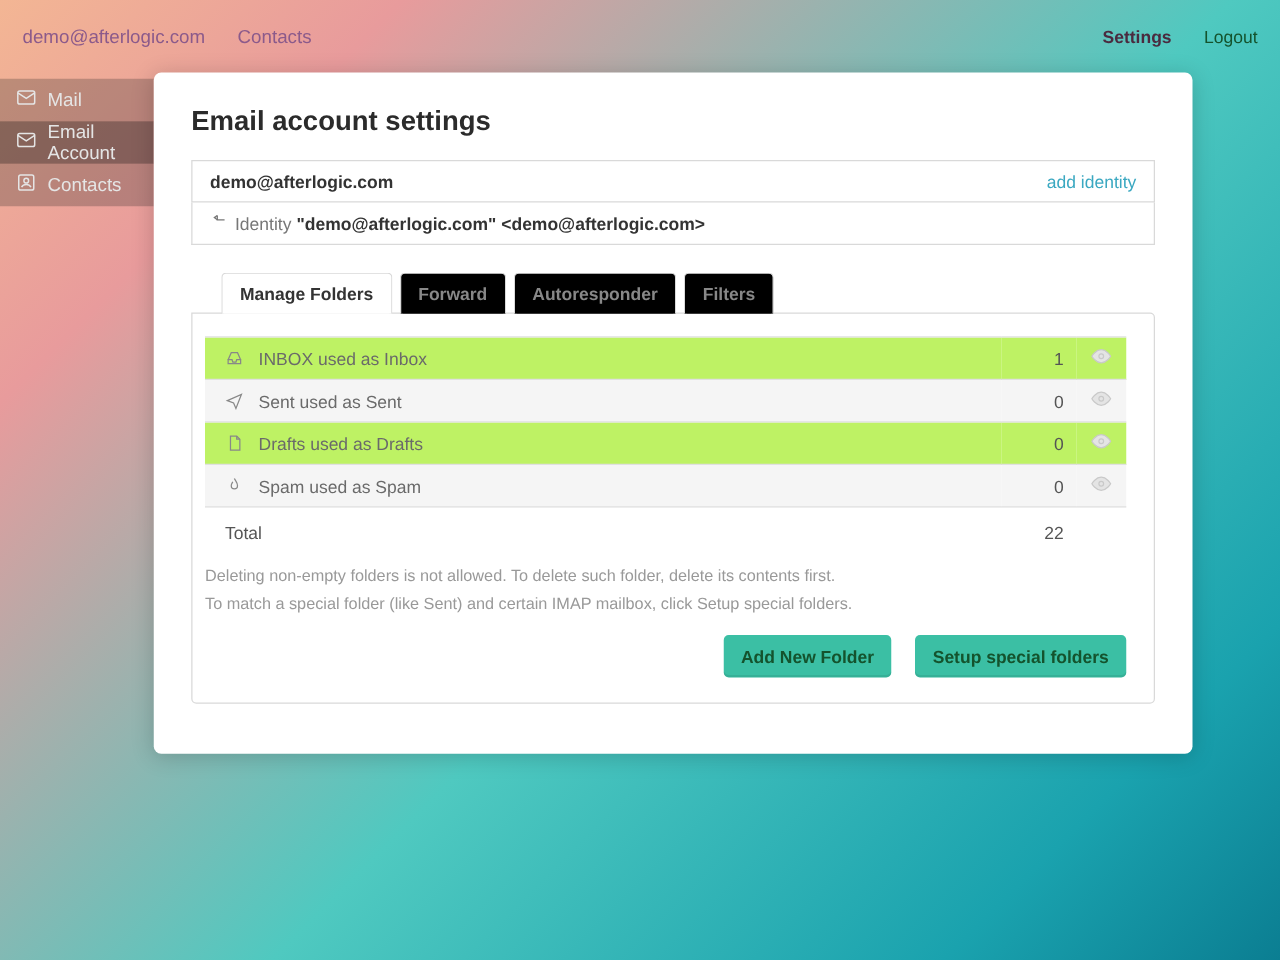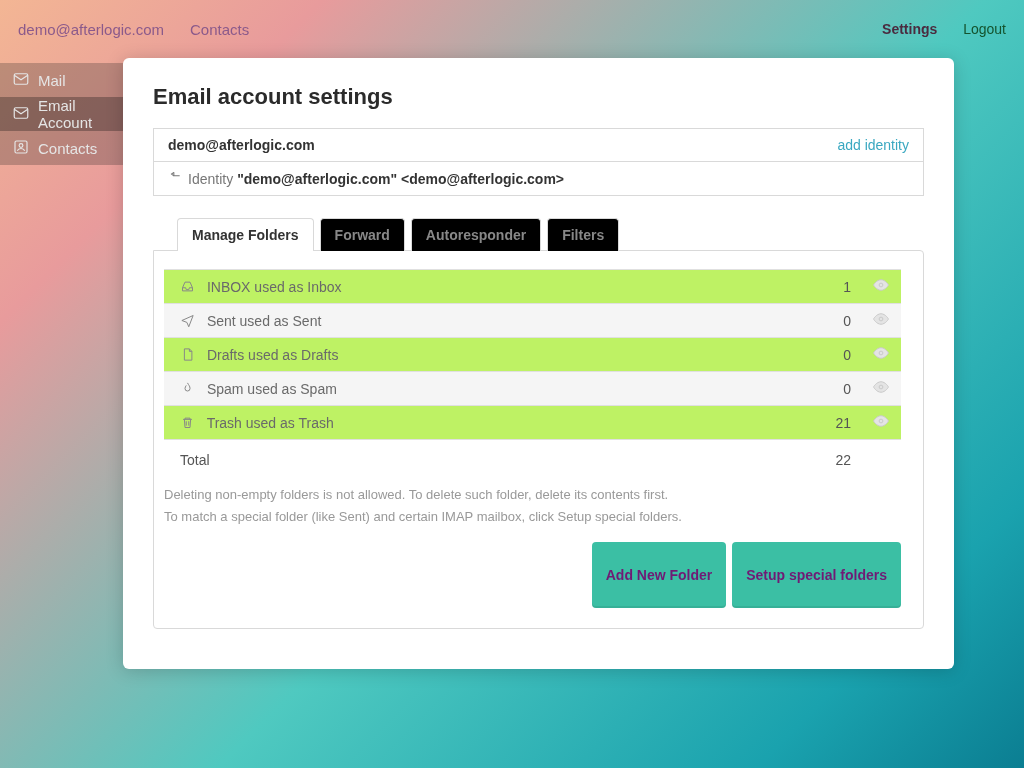--- a/index.html
+++ b/index.html
@@ -73,23 +73,23 @@
   .folder-table td.name svg { width: 15px; height: 15px; margin-right: 8px; vertical-align: -2px; stroke: #888; fill: none; stroke-width: 1.6; }
   .folder-table td.count { width: 60px; text-align: right; color: #555; padding-right: 10px; }
   .folder-table td.eye { width: 40px; text-align: center; }
   .folder-table td.eye svg { width: 18px; height: 18px; stroke: #c9c9c9; fill: #e4e4e4; stroke-width: 1.3; cursor: pointer; }
   .folder-table tr.total td { border-top: 1px solid #ddd; padding-top: 6px; color: #555; }
 
   .hint { color: #999; font-size: 13px; margin-top: 10px; line-height: 1.7; }
 
   .btn-row { margin-top: 14px; text-align: right; }
   .btn {
-    display: inline-block; background: #3bbfa4; color: #701a75; font-weight: bold;
-    border: none; border-radius: 4px; padding: 25px 14px; font-size: 14px;
-    margin-left: 2px; cursor: pointer;
+    display: inline-block; background: #3bbfa4; color: #14532d; font-weight: bold;
+    border: none; border-radius: 4px; padding: 9px 14px; font-size: 14px;
+    margin-left: 15px; cursor: pointer;
     box-shadow: inset 0 -2px 0 rgba(0,0,0,0.08);
   }
 </style>
 </head>
 <body>
 
 <div class="topbar">
   <div class="topbar-left">
     <a>demo@afterlogic.com</a>
     <a>Contacts</a>
@@ -200,36 +200,20 @@
                     <path d="M12 3c2 4 4 5 4 9a4 4 0 11-8 0c0-2 1-3 2-5"></path>
                   </svg></span>
             <span>Spam used as Spam</span>
           </td>
           <td class="count">0</td>
           <td class="eye"><span><svg viewBox="0 0 24 24">
                     <path d="M2 12s4-7 10-7 10 7 10 7-4 7-10 7S2 12 2 12z"></path>
                     <circle cx="12" cy="12" r="2.5"></circle>
                   </svg></span></td>
         </tr>
-        <tr class="f-row">
-          <td class="name">
-            <span><svg viewBox="0 0 24 24">
-                    <path d="M5 7h14"></path>
-                    <path d="M8 7V5h8v2"></path>
-                    <path d="M7 7l1 13h8l1-13"></path>
-                    <path d="M10 10v7M14 10v7"></path>
-                  </svg></span>
-            <span>Trash used as Trash</span>
-          </td>
-          <td class="count">21</td>
-          <td class="eye"><span><svg viewBox="0 0 24 24">
-                    <path d="M2 12s4-7 10-7 10 7 10 7-4 7-10 7S2 12 2 12z"></path>
-                    <circle cx="12" cy="12" r="2.5"></circle>
-                  </svg></span></td>
-        </tr>
         <tr class="total">
           <td class="name" style="padding-left:16px;">Total</td>
           <td class="count">22</td>
           <td class="eye"></td>
         </tr>
       </tbody>
         </table>
 
       <div class="hint">
         <div>Deleting non-empty folders is not allowed. To delete such folder, delete its contents first.</div>

